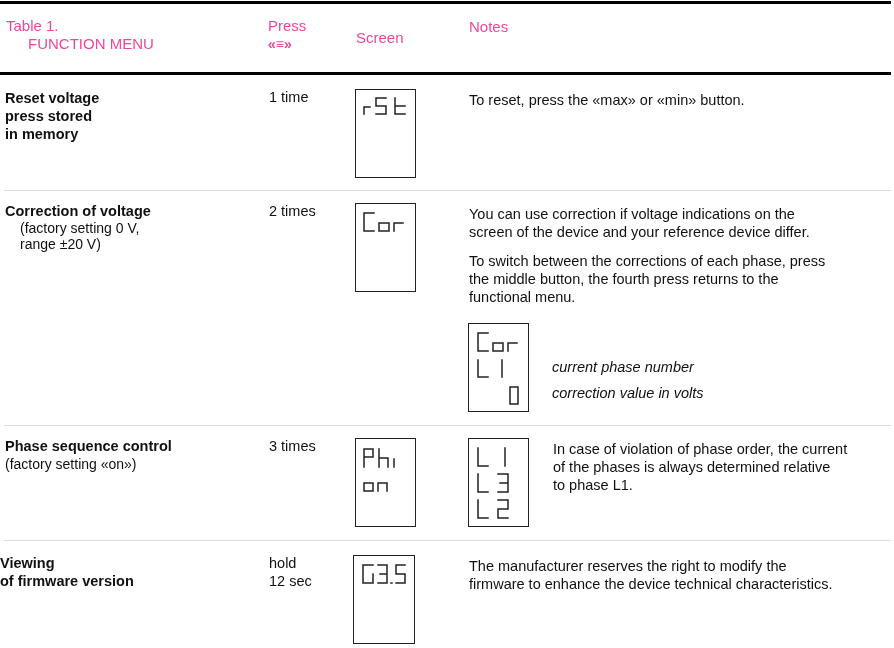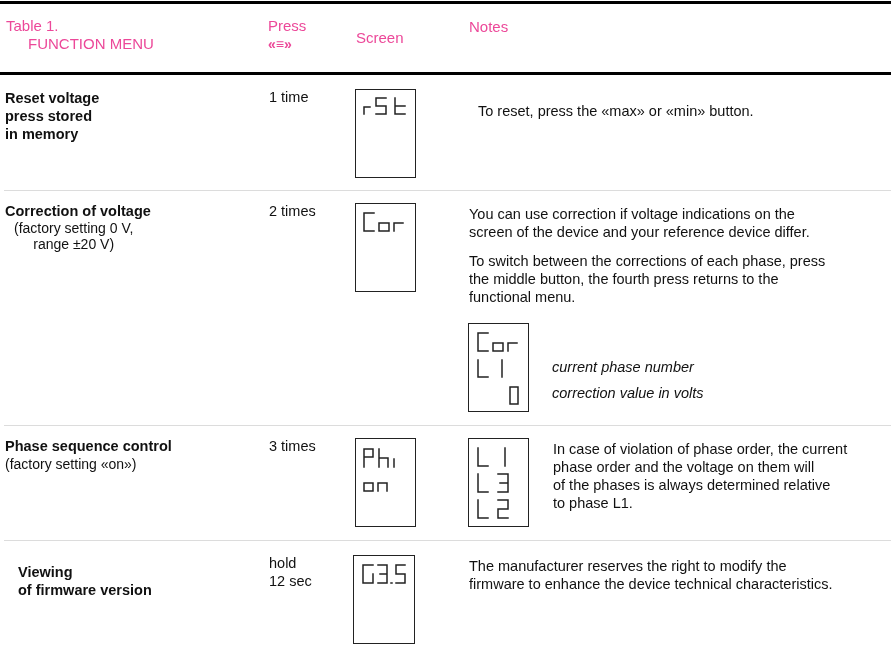--- a/index.html
+++ b/index.html
@@ -38,26 +38,26 @@
 </div>
 <div class="abs t" style="left:269px; top:88px;">1 time</div>
 <div class="lcd" style="left:355px; top:89px; width:61px; height:89px;">
 
   <svg width="61" height="89">
     <path d="M8 24 L8 17 L14 17"></path>
     <path d="M30 8 L20 8 L20 16 L30 16 L30 24 L20 24"></path>
     <path d="M39 8 L39 24 L49 24 M39 16 L49 16"></path>
   </svg>
 </div>
-<div class="abs t" style="left:469px; top:102px;margin-left:9px;">To reset, press the «max» or «min» button.</div>
+<div class="abs t" style="left:469px; top:91px;">To reset, press the «max» or «min» button.</div>
 
 <div class="rule-thin" style="top:190px;"></div>
 
 <div class="abs t bold" style="left:5px; top:202px;">Correction of voltage</div>
-<div class="abs small" style="left:14px; top:220px;text-align:center;">
+<div class="abs small" style="left:20px; top:220px;">
   <div>(factory setting 0 V,</div>
   <div>range ±20 V)</div>
 </div>
 <div class="abs t" style="left:269px; top:202px;">2 times</div>
 <div class="lcd" style="left:355px; top:203px; width:61px; height:89px;">
   <svg width="61" height="89">
     <path d="M18 9 L8 9 L8 27 L18 27"></path>
     <path d="M23 19 L33 19 L33 27 L23 27 Z"></path>
     <path d="M38 27 L38 19 L47 19"></path>
   </svg>
@@ -102,28 +102,27 @@
     <path d="M9 9 L9 27 L19 27"></path>
     <path d="M36 9 L36 27"></path>
     <path d="M9 35 L9 53 L19 53"></path>
     <path d="M29 35 L39 35 L39 53 L29 53 M31 44 L39 44"></path>
     <path d="M9 61 L9 79 L19 79"></path>
     <path d="M29 61 L39 61 L39 70 L29 70 L29 79 L39 79"></path>
   </svg>
 </div>
 <div class="abs t" style="left:553px; top:440px; width:340px;">
   <div>In case of violation of phase order, the current</div>
-  <div>phase order and the voltage on them will</div>
   <div>of the phases is always determined relative</div>
   <div>to phase L1.</div>
 </div>
 
 <div class="rule-thin" style="top:540px;"></div>
 
-<div class="abs t bold" style="left:18px; top:554px;margin-top:9px;">
+<div class="abs t bold" style="left:0; top:554px;">
   <div>Viewing</div>
   <div>of firmware version</div>
 </div>
 <div class="abs t" style="left:269px; top:554px;">
   <div>hold</div>
   <div>12 sec</div>
 </div>
 <div class="lcd" style="left:353px; top:555px; width:62px; height:89px;">
   <svg width="62" height="89">
     <path d="M19 9 L9 9 L9 27 L19 27 L19 18"></path>

